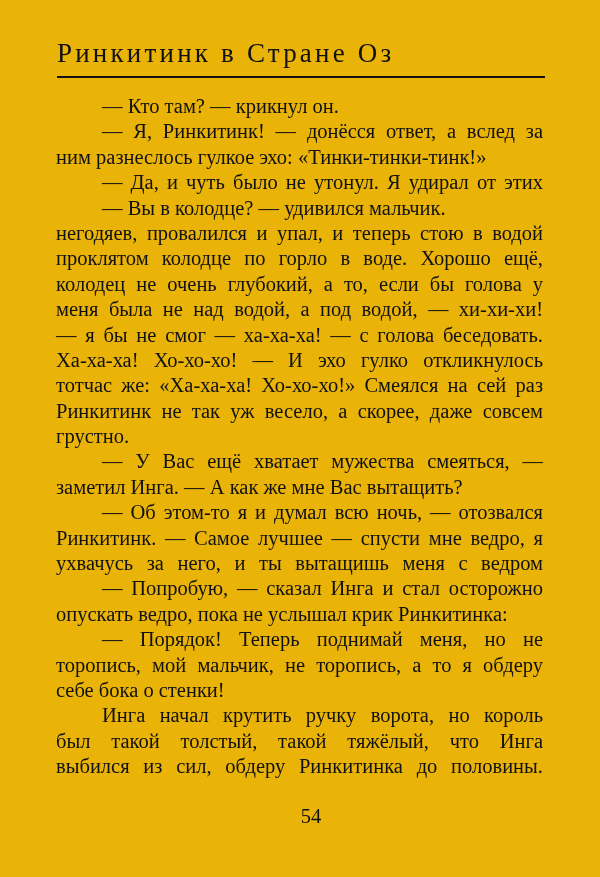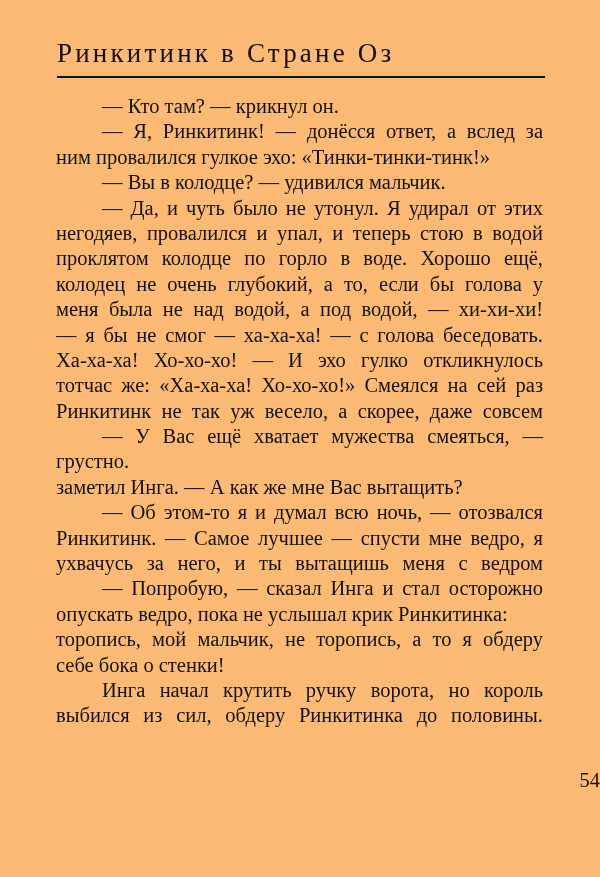--- a/index.html
+++ b/index.html
@@ -12,21 +12,21 @@
       height: 877px;
       position: relative;
       overflow: hidden;
       color: #111111;
       font-family: "Liberation Serif", "DejaVu Serif", serif;
     }
     .page {
       position: absolute;
       left: 0; top: 0;
       width: 600px; height: 877px;
-      background: #fdba74;
+      background: #eab308;
     }
     .running-head {
       position: absolute;
       left: 57px;
       top: 38px;
       font-size: 27px;
       letter-spacing: 3.2px;
       line-height: 30px;
       white-space: nowrap;
       color: #111111;
@@ -59,58 +59,60 @@
       padding-left: 46px;
     }
     .line.last {
       text-align: right;
       text-align-last: left;
     }
     .page-number {
       position: absolute;
       left: 0;
       width: 600px;
-      top: 768px;
-      text-align: right;
+      top: 804px;
+      text-align: center;
       font-size: 20.5px;
       line-height: 25px;
       padding-left: 22px;
       box-sizing: border-box;
     }
   </style>
 </head>
 <body>
 
 <div class="page">
   <div class="running-head">Ринкитинк в Стране Оз</div>
   <div class="head-rule"></div>
 
   <div class="body-text" id="body-text">
 
   <span class="line indent last">— Кто там? — крикнул он.</span>
       <span class="line indent">— Я, Ринкитинк! — донёсся ответ, а вслед за</span>
-      <span class="line last">ним провалился гулкое эхо: «Тинки-тинки-тинк!»</span>
+      <span class="line last">ним разнеслось гулкое эхо: «Тинки-тинки-тинк!»</span>
+      <span class="line indent">— Да, и чуть было не утонул. Я удирал от этих</span>
       <span class="line indent last">— Вы в колодце? — удивился мальчик.</span>
-      <span class="line indent">— Да, и чуть было не утонул. Я удирал от этих</span>
       <span class="line">негодяев, провалился и упал, и теперь стою в водой</span>
       <span class="line">проклятом колодце по горло в воде. Хорошо ещё,</span>
       <span class="line">колодец не очень глубокий, а то, если бы голова у</span>
       <span class="line">меня была не над водой, а под водой, — хи-хи-хи!</span>
       <span class="line">— я бы не смог — ха-ха-ха! — с голова беседовать.</span>
       <span class="line">Ха-ха-ха! Хо-хо-хо! — И эхо гулко откликнулось</span>
       <span class="line">тотчас же: «Ха-ха-ха! Хо-хо-хо!» Смеялся на сей раз</span>
       <span class="line">Ринкитинк не так уж весело, а скорее, даже совсем</span>
+      <span class="line last">грустно.</span>
       <span class="line indent">— У Вас ещё хватает мужества смеяться, —</span>
-      <span class="line last">грустно.</span>
       <span class="line last">заметил Инга. — А как же мне Вас вытащить?</span>
       <span class="line indent">— Об этом-то я и думал всю ночь, — отозвался</span>
       <span class="line">Ринкитинк. — Самое лучшее — спусти мне ведро, я</span>
       <span class="line">ухвачусь за него, и ты вытащишь меня с ведром</span>
       <span class="line indent">— Попробую, — сказал Инга и стал осторожно</span>
       <span class="line last">опускать ведро, пока не услышал крик Ринкитинка:</span>
+      <span class="line indent">— Порядок! Теперь поднимай меня, но не</span>
       <span class="line">торопись, мой мальчик, не торопись, а то я обдеру</span>
       <span class="line last">себе бока о стенки!</span>
       <span class="line indent">Инга начал крутить ручку ворота, но король</span>
+      <span class="line">был такой толстый, такой тяжёлый, что Инга</span>
       <span class="line">выбился из сил, обдеру Ринкитинка до половины.</span>
     </div>
 
   <div class="page-number">54</div>
 </div>
 
 </body></html>

